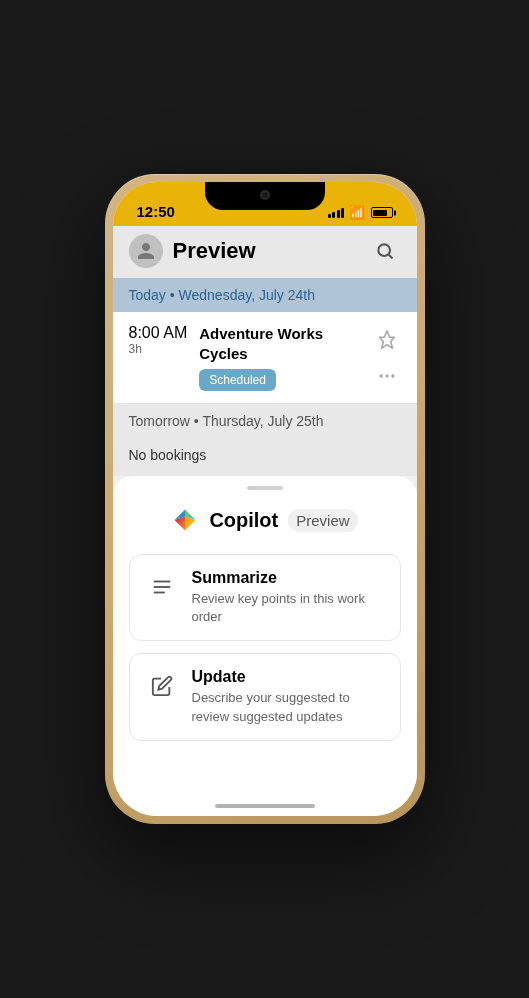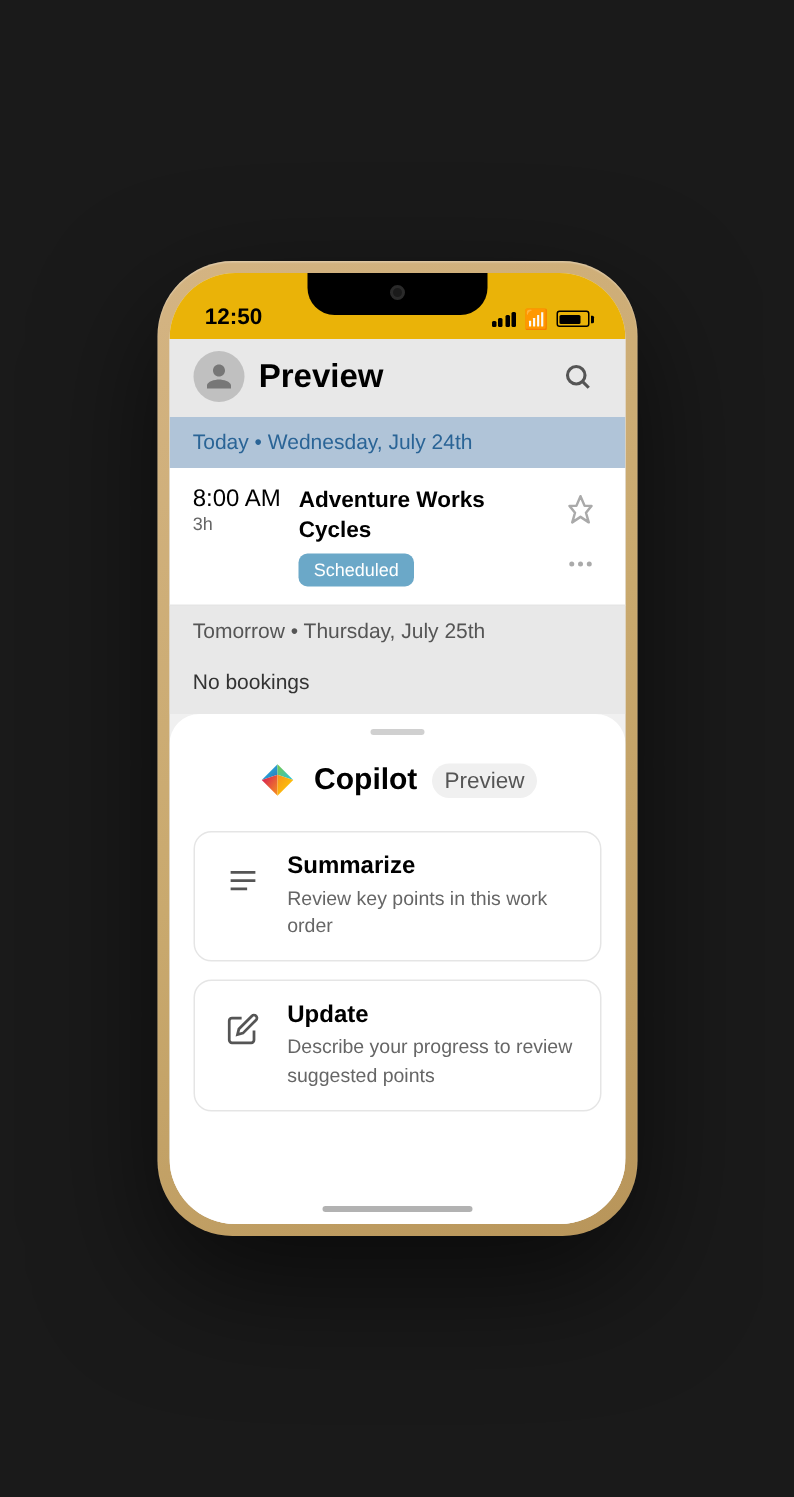--- a/index.html
+++ b/index.html
@@ -515,21 +515,21 @@
 
         <div class="action-card">
           <div class="action-icon">
             <svg width="22" height="22" viewBox="0 0 24 24" fill="none" stroke="#555" stroke-width="2">
               <path d="M11 4H4a2 2 0 0 0-2 2v14a2 2 0 0 0 2 2h14a2 2 0 0 0 2-2v-7"></path>
               <path d="M18.5 2.5a2.121 2.121 0 0 1 3 3L12 15l-4 1 1-4 9.5-9.5z"></path>
             </svg>
           </div>
           <div class="action-text">
             <div class="action-title">Update</div>
-            <div class="action-desc">Describe your progress to review suggested points</div>
+            <div class="action-desc">Describe your suggested to review suggested updates</div>
           </div>
         </div>
 
       </div>
 
     </div>
 
     <div class="home-indicator"></div>
   </div>
 </div>

